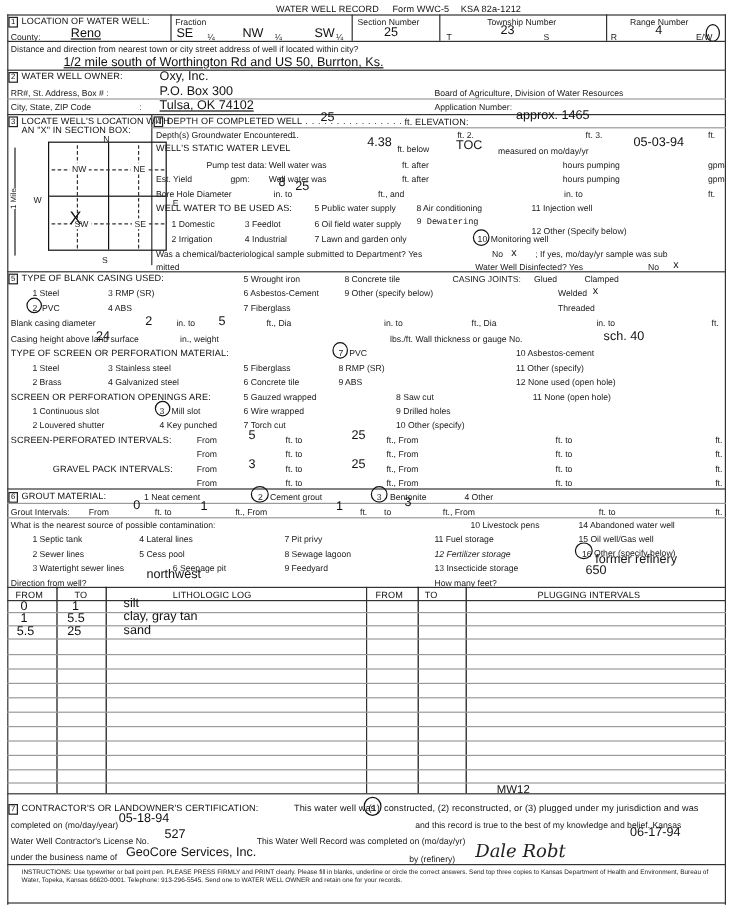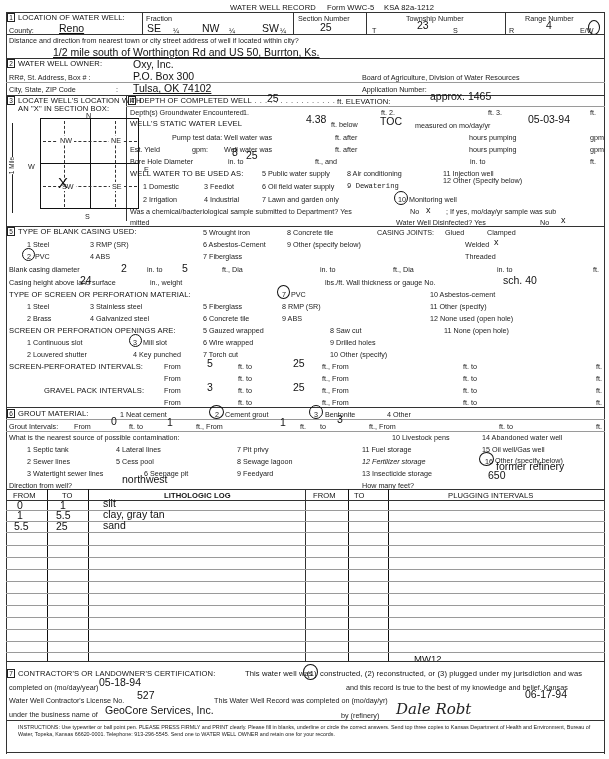--- a/index.html
+++ b/index.html
@@ -139,21 +139,21 @@
 <div class="abs lbl" style="left:590px;top:157px;">ft.</div>
 
 <div class="abs hd" style="left:130px;top:169px;">WELL WATER TO BE USED AS:</div>
 <div class="abs lbl" style="left:262px;top:169px;">5 Public water supply</div>
 <div class="abs lbl" style="left:347px;top:169px;">8 Air conditioning</div>
 <div class="abs lbl" style="left:443px;top:169px;">11 Injection well</div>
 <div class="abs lbl" style="left:143px;top:182px;">1 Domestic</div>
 <div class="abs lbl" style="left:204px;top:182px;">3 Feedlot</div>
 <div class="abs lbl" style="left:262px;top:182px;">6 Oil field water supply</div>
 <div class="abs lbl" style="left:347px;top:182px;font-family:Liberation Mono, monospace;">9 Dewatering</div>
-<div class="abs lbl" style="left:443px;top:176px;">12 Other (Specify below)</div>
+<div class="abs lbl" style="left:443px;top:188px;">12 Other (Specify below)</div>
 <div class="abs lbl" style="left:143px;top:195px;">2 Irrigation</div>
 <div class="abs lbl" style="left:204px;top:195px;">4 Industrial</div>
 <div class="abs lbl" style="left:262px;top:195px;">7 Lawn and garden only</div>
 <div class="abs lbl" style="left:398px;top:195px;">10</div>
 <div class="circle" style="left:394px;top:191px;width:14px;height:14px;"></div>
 <div class="abs lbl" style="left:409px;top:195px;">Monitoring well</div>
 
 <div class="abs lbl" style="left:130px;top:207px;">Was a chemical/bacteriological sample submitted to Department? Yes</div>
 <div class="abs lbl" style="left:410px;top:207px;">No</div>
 <div class="abs hw" style="left:426px;top:205px;font-size:9px;">x</div>
@@ -317,21 +317,21 @@
 <div class="hline" style="left:6px;top:489px;width:599px;"></div>
 
 <div class="vbold" style="left:47px;top:489px;height:172px;"></div>
 <div class="vbold" style="left:88px;top:489px;height:172px;"></div>
 <div class="vline" style="left:305px;top:489px;height:172px;"></div>
 <div class="vbold" style="left:348px;top:489px;height:172px;"></div>
 <div class="vbold" style="left:388px;top:489px;height:172px;"></div>
 
 <div class="abs hd" style="left:13px;top:491px;">FROM</div>
 <div class="abs hd" style="left:62px;top:491px;">TO</div>
-<div class="abs hd" style="left:164px;top:491px;font-weight:bold;">LITHOLOGIC LOG</div>
+<div class="abs hd" style="left:144px;top:491px;">LITHOLOGIC LOG</div>
 <div class="abs hd" style="left:313px;top:491px;">FROM</div>
 <div class="abs hd" style="left:354px;top:491px;">TO</div>
 <div class="abs hd" style="left:448px;top:491px;">PLUGGING INTERVALS</div>
 <div class="hline" style="left:6px;top:500px;width:599px;"></div>
 
 <div class="hthin" style="left:6px;top:510px;width:599px;"></div>
 <div class="hthin" style="left:6px;top:521px;width:599px;"></div>
 <div class="hthin" style="left:6px;top:532px;width:599px;"></div>
 <div class="hthin" style="left:6px;top:545px;width:599px;"></div>
 <div class="hthin" style="left:6px;top:557px;width:599px;"></div>

